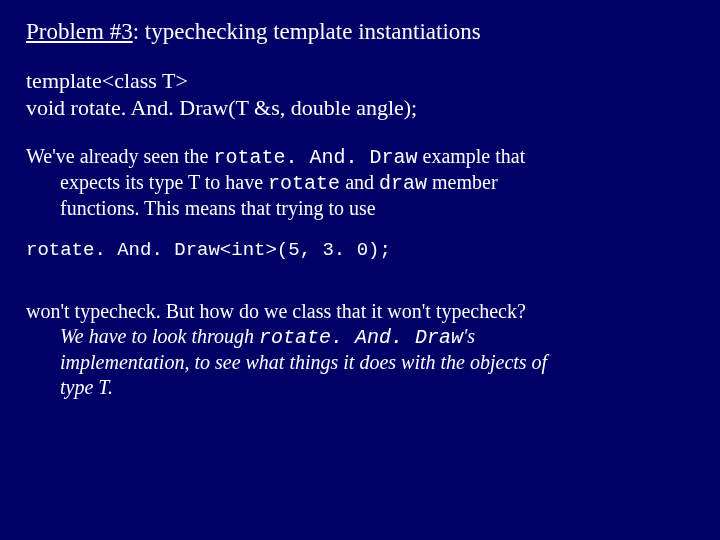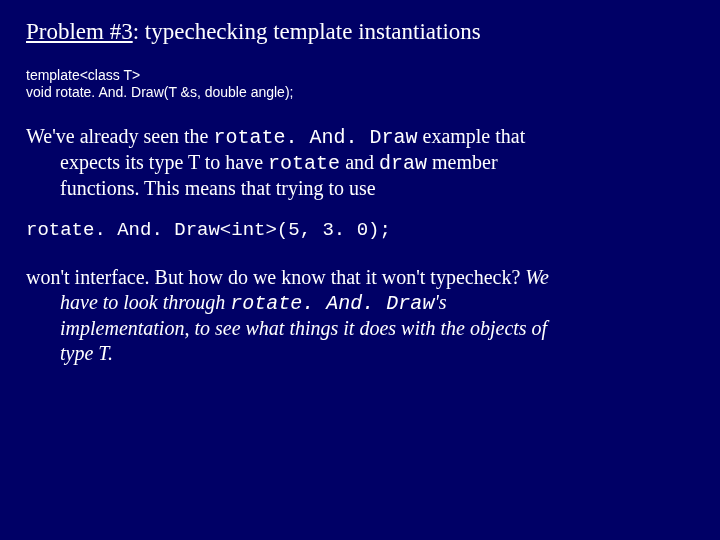--- a/index.html
+++ b/index.html
@@ -22,30 +22,30 @@
   }
   .title {
     font-size: 23px;
     margin: 0 0 20px 0;
     font-weight: normal;
   }
   .title .underline {
     text-decoration: underline;
   }
   .mono {
-    font-family: Liberation Sans, sans-serif;
-    font-size: 14px;
+    font-family: Liberation Serif, serif;
+    font-size: 22px;
     white-space: pre;
     margin: 0 0 22px 0;
   }
   .mono2 {
     font-family: "Courier New", Courier, monospace;
     font-size: 19px;
     white-space: pre;
-    margin: 0 0 22px 0;
+    margin: 0 0 36px 0;
   }
   .para {
     margin: 0 8px 18px 0;
   }
   .hang {
     padding-left: 34px;
     text-indent: -34px;
   }
   .code-inline {
     font-family: "Courier New", Courier, monospace;
@@ -66,17 +66,17 @@
   <div class="mono"><span>template&lt;class T&gt;</span>
 <span>void rotate. And. Draw(T &amp;s, double angle);</span></div>
 
   <p class="para hang">
     <span>We've already seen the </span><span class="code-inline">rotate. And. Draw</span><span> example that expects its type T to have </span><span class="code-inline">rotate</span><span> and </span><span class="code-inline">draw</span><span> member functions.  This means that trying to use</span>
   </p>
 
   <div class="mono2">rotate. And. Draw&lt;int&gt;(5, 3. 0);</div>
 
   <p class="para hang">
-    <span>won't interface.  But how do we know that it won't typecheck?  </span><span class="italic">We have to look through </span><span class="italic code-inline">rotate. And. Draw</span><span class="italic">'s implementation, to see what things it does with the objects of type T.</span>
+    <span>won't typecheck.  But how do we class that it won't typecheck?  </span><span class="italic">We have to look through </span><span class="italic code-inline">rotate. And. Draw</span><span class="italic">'s implementation, to see what things it does with the objects of type T.</span>
   </p>
 
 
 </div>
 
 </body></html>

